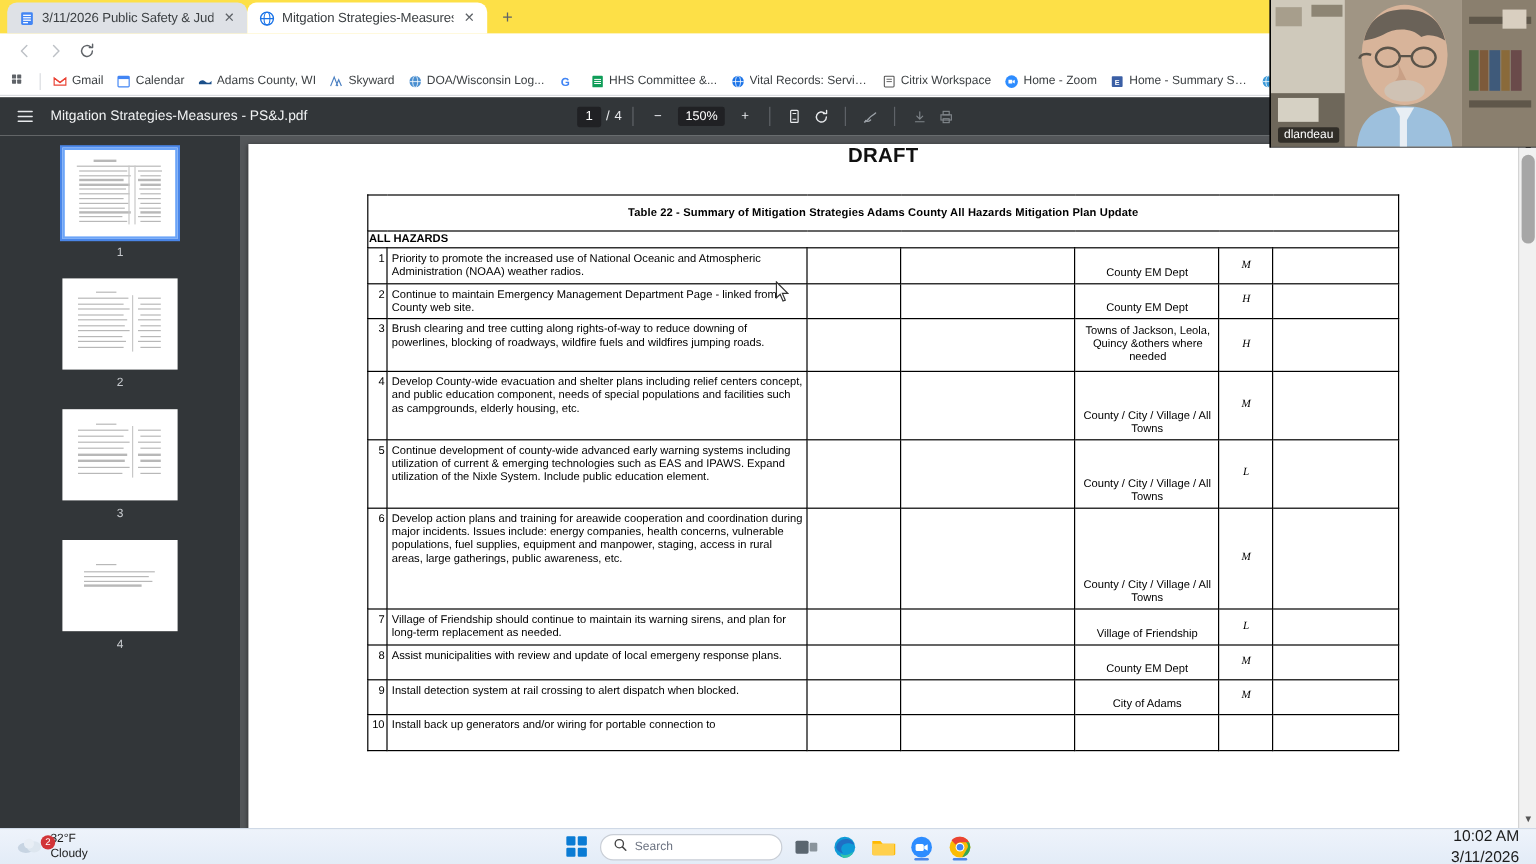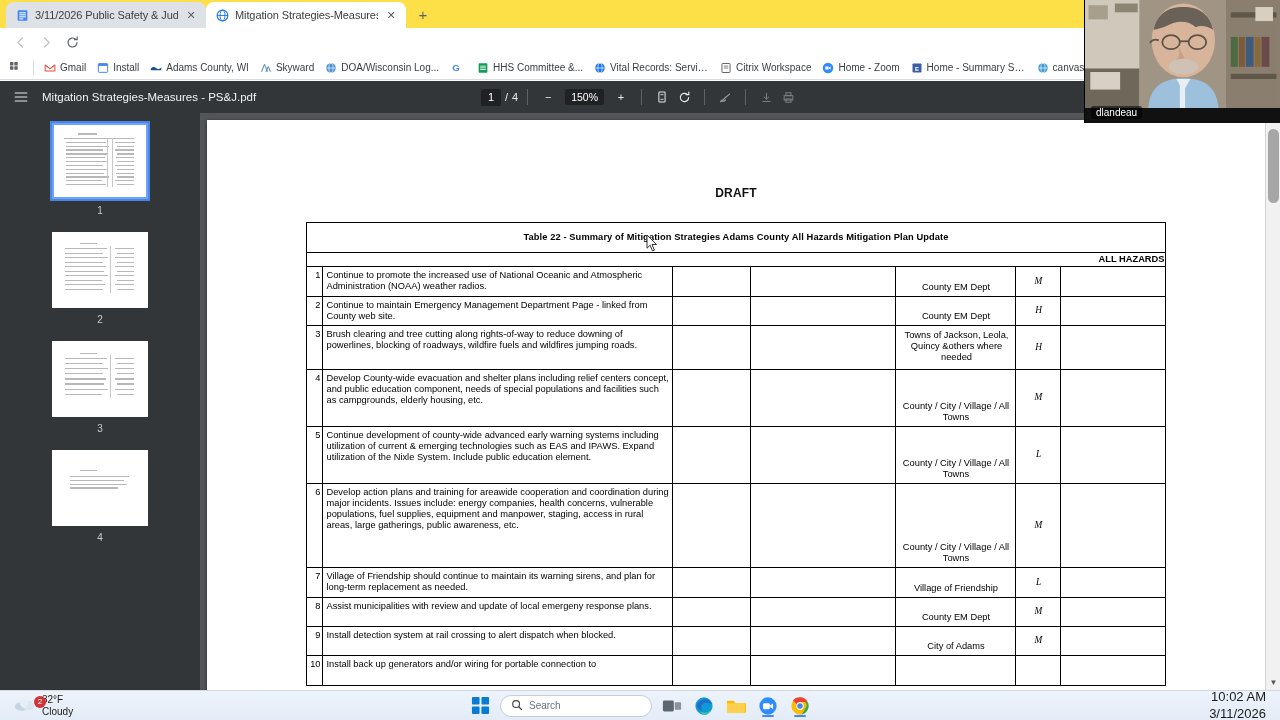--- a/index.html
+++ b/index.html
@@ -134,22 +134,22 @@
 
   .doc-pane {
     position: absolute; left: 200px; top: 0; right: 0; height: 577px;
     background: #535659; overflow: hidden;
   }
   .page {
     position: absolute; left: 7px; top: 7px; width: 1058px; height: 720px;
     background: #ffffff; box-shadow: 0 1px 4px rgba(0,0,0,.5);
   }
   .draft {
-    text-align: center; font-size: 12px; font-weight: 700;
-    color: #111; margin-top: 66px; letter-spacing: .2px;
+    text-align: center; font-size: 17px; font-weight: 700;
+    color: #111; letter-spacing: .2px;
     font-family: "Liberation Sans", sans-serif;
   }
   table.doc {
     border-collapse: collapse; margin: 22px auto 0 auto;
     width: 858px; table-layout: fixed;
     font-family: "Liberation Sans", sans-serif;
   }
   table.doc td, table.doc th {
     border: 1px solid #000; padding: 0; vertical-align: top;
     font-size: 9.3px; color: #000; line-height: 1.17;
@@ -157,21 +157,21 @@
   .tbl-title {
     text-align: center; font-weight: 700; font-size: 11.5px;
     padding: 9px 4px 9px 4px !important; letter-spacing: .1px;
   }
   .hdr-cell { height: 36px; position: relative; }
   .hdr-cell span {
     position: absolute; bottom: 3px; left: 4px;
     font-weight: 700; font-size: 9.6px;
   }
   .allhaz {
-    text-align: right; font-weight: 700; font-size: 9.6px;
+    text-align: left; font-weight: 700; font-size: 9.6px;
     padding: 1px 0 1px 0 !important; height: 14px;
   }
   .num {
     text-align: right; padding: 3px 2px 0 1px !important;
     font-size: 9.3px; width: 16px;
   }
   .meas { padding: 3px 3px 3px 3px !important; }
   .resp {
     text-align: center; vertical-align: bottom !important;
     padding: 0 3px 3px 3px !important; font-size: 9.3px;
@@ -200,21 +200,21 @@
     font-size:8px; color:#555;
   }
   .vscroll .arrow.up { top:0; }
   .vscroll .arrow.down { bottom:0; }
 
   
   .cursor { position: absolute; left: 646px; top: 121px; width: 12px; height: 18px; pointer-events:none; }
 
   
   .webcam {
-    position: absolute; right: 0; top: 0; width: 196px; height: 123px;
+    position: absolute; right: 0; top: 0; width: 222px; height: 123px;
     overflow: hidden; background: #111; z-index: 50;
     border-left: 1px solid #000;
   }
   .cam-bg { position:absolute; inset:0; }
   .cam-name {
     position: absolute; left: 6px; bottom: 4px;
     background: rgba(0,0,0,.55); color: #fff; font-size: 10px;
     padding: 1px 5px; border-radius: 2px; font-family:"Liberation Sans",sans-serif;
   }
 
@@ -321,21 +321,21 @@
             <path d="M1.5 4v8h13V4L8 9z" fill="#fff" stroke="#ea4335" stroke-width="1.3"></path>
             <path d="M1.5 4L8 9l6.5-5" fill="none" stroke="#ea4335" stroke-width="1.3"></path>
           </svg></span>
       <span class="bm-label">Gmail</span>
     </div>
     <div class="bm">
       <span class="bm-ico"><svg width="12" height="12" viewBox="0 0 16 16">
             <rect x="1.8" y="2.2" width="12.4" height="11.6" rx="1" fill="#fff" stroke="#4285f4" stroke-width="1.3"></rect>
             <rect x="1.8" y="2.2" width="12.4" height="3" fill="#4285f4"></rect>
           </svg></span>
-      <span class="bm-label">Install</span>
+      <span class="bm-label">Calendar</span>
     </div>
     <div class="bm">
       <span class="bm-ico"><svg width="12" height="12" viewBox="0 0 16 16">
             <path d="M1 9c2-3 5-3 7-1s5 2 7-1v4H1z" fill="#1a4f8a"></path>
           </svg></span>
       <span class="bm-label">Adams County, WI</span>
     </div>
     <div class="bm">
       <span class="bm-ico"><svg width="12" height="12" viewBox="0 0 16 16">
             <path d="M2 13L6 3l4 10M8 13l3-7 3 7" fill="none" stroke="#4a7fc1" stroke-width="1.3"></path>
@@ -595,21 +595,21 @@
           <tbody>
               <tr>
             <td colspan="7" class="tbl-title">Table 22 - Summary of Mitigation Strategies Adams County All Hazards Mitigation Plan Update</td>
           </tr>
           <tr>
             <td colspan="7" class="allhaz">ALL HAZARDS</td>
           </tr>
 
           <tr style="height:30px">
             <td class="num">1</td>
-            <td class="meas">Continue to promote the increased use of National Oceanic and Atmospheric Administration (NOAA) weather radios.</td>
+            <td class="meas">Priority to promote the increased use of National Oceanic and Atmospheric Administration (NOAA) weather radios.</td>
             <td class="blank"></td>
             <td class="blank"></td>
             <td class="resp">County EM Dept</td>
             <td class="ink">M</td>
             <td class="blank"></td>
           </tr>
           <tr style="height:29px">
             <td class="num">2</td>
             <td class="meas">Continue to maintain Emergency Management Department Page - linked from County web site.</td>
             <td class="blank"></td>

